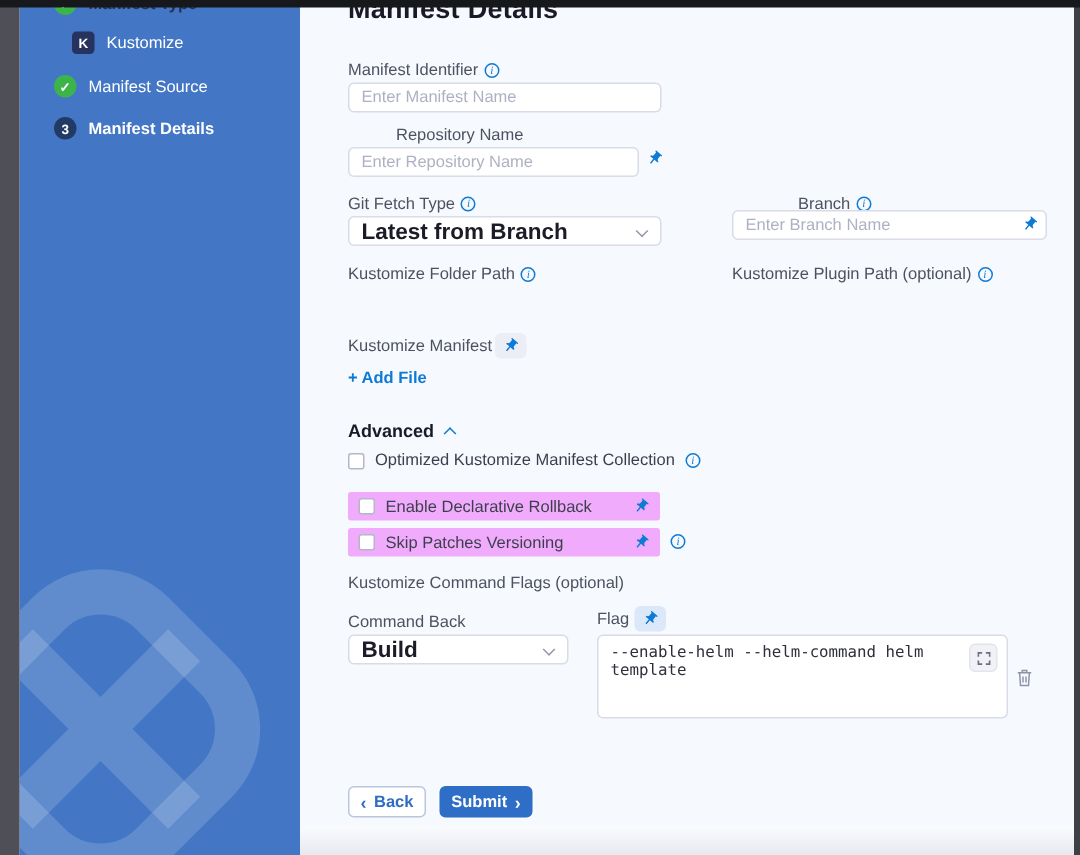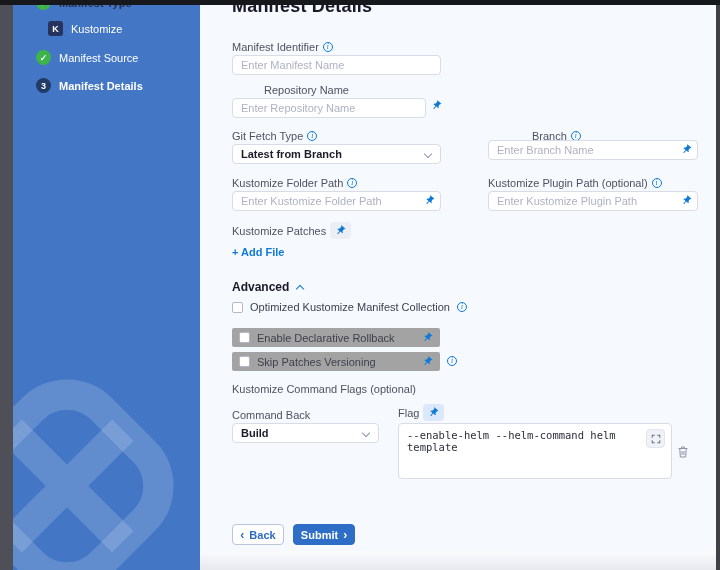--- a/index.html
+++ b/index.html
@@ -40,36 +40,36 @@
                font-size:7.5px; line-height:8px; text-align:center; font-family:"Liberation Serif", serif;
                font-style:italic; flex:none; cursor:pointer; }
   .text-input { position:absolute; height:20px; background:#fff; border:1px solid #d9dbe7; border-radius:4px;
                 font-size:11px; color:#1c1c28; padding:0 8px; font-family:"Liberation Sans", sans-serif; outline:none; }
   .text-input::placeholder { color:#aeb1c3; }
   .input-wrap { position:absolute; height:20px; }
   .input-wrap .text-input { position:absolute; left:0; top:0; width:100%; height:100%; padding-right:22px; }
   .pin-in { position:absolute; right:6px; top:4px; }
   .pin-icon { display:inline-flex; color:#0f7ad5; transform:rotate(40deg); cursor:pointer; }
   .select-box { position:absolute; height:20px; background:#fff; border:1px solid #d9dbe7; border-radius:4px;
-                display:flex; align-items:center; padding:0 8px; font-size:11px; font-weight:600; color:#1c1c28; cursor:pointer; }
+                display:flex; align-items:center; padding:0 8px; font-size:15px; font-weight:600; color:#1c1c28; cursor:pointer; }
   .chev-down { position:absolute; right:9px; top:6px; width:6px; height:6px;
                border-right:1.4px solid #9296ab; border-bottom:1.4px solid #9296ab; transform:rotate(45deg); }
   .chip { position:absolute; width:21px; height:17px; border-radius:4px; display:flex; align-items:center;
           justify-content:center; cursor:pointer; }
   .chip-gray { background:#eceef5; }
   .chip-blue { background:#dbe8f9; }
   .link-btn { position:absolute; font-size:11px; font-weight:600; color:#0f7ad5; cursor:pointer; white-space:nowrap; }
   .advanced-hdr { position:absolute; left:232px; top:280px; display:flex; align-items:center; gap:8px;
                   font-size:12px; font-weight:700; color:#191927; cursor:pointer; }
   .chev-up { width:6px; height:6px; border-right:1.6px solid #0f7ad5; border-bottom:1.6px solid #0f7ad5;
              transform:rotate(-135deg); margin-top:3px; }
   .checkbox { appearance:none; -webkit-appearance:none; width:11px; height:11px; border:1px solid #b4b7c8;
               border-radius:2px; background:#fff; cursor:pointer; flex:none; }
   .check-row { position:absolute; display:flex; align-items:center; gap:7px; font-size:11px; color:#3d3f4c; }
-  .gray-row { position:absolute; width:208px; height:19px; background:#a3a3a3; border-radius:2px;
+  .gray-row { position:absolute; width:208px; height:19px; background:#f0abfc; border-radius:2px;
               display:flex; align-items:center; gap:7px; padding:0 7px; font-size:11px; color:#3d3f4c; }
   .gray-row .pin-icon { margin-left:auto; }
   .flag-textarea { position:absolute; left:398px; top:423px; width:274px; height:56px; background:#fff;
                    border:1px solid #d9dbe7; border-radius:4px; resize:none; padding:5px 26px 5px 8px;
                    font-family:"DejaVu Sans Mono", monospace; font-size:10.5px; color:#2d2f3b; outline:none; }
   .expand-btn { position:absolute; left:646px; top:429px; width:19px; height:19px; background:#f1f2f7;
                 border:1px solid #e3e5ee; border-radius:4px; display:flex; align-items:center; justify-content:center; cursor:pointer; }
   .trash-btn { position:absolute; left:677px; top:445px; cursor:pointer; display:flex; }
   .btn { position:absolute; top:524px; height:21px; border-radius:4px; display:inline-flex; align-items:center;
          justify-content:center; gap:5px; font-size:11px; font-weight:700; cursor:pointer; }
@@ -146,44 +146,28 @@
         <svg width="11" height="11" viewBox="0 0 24 24">
           <path fill="currentColor" d="M16 9V4h1c.55 0 1-.45 1-1s-.45-1-1-1H7c-.55 0-1 .45-1 1s.45 1 1 1h1v5c0 1.66-1.34 3-3 3v2h5.97v7l1 1 1-1v-7H19v-2c-1.66 0-3-1.34-3-3z"></path>
         </svg>
       </span>
   </div>
 
   <div class="field-label" style="left:232px; top:177px;">
     <span>Kustomize Folder Path</span>
     <span class="info-icon">i</span>
   </div>
-  <div class="input-wrap" style="left:232px; top:191px; width:209px;">
-    <input class="text-input" placeholder="Enter Kustomize Folder Path" style="">
-    <span class="pin-in pin-icon">
-        <svg width="11" height="11" viewBox="0 0 24 24">
-          <path fill="currentColor" d="M16 9V4h1c.55 0 1-.45 1-1s-.45-1-1-1H7c-.55 0-1 .45-1 1s.45 1 1 1h1v5c0 1.66-1.34 3-3 3v2h5.97v7l1 1 1-1v-7H19v-2c-1.66 0-3-1.34-3-3z"></path>
-        </svg>
-      </span>
-  </div>
 
   <div class="field-label" style="left:488px; top:177px;">
     <span>Kustomize Plugin Path (optional)</span>
     <span class="info-icon">i</span>
   </div>
-  <div class="input-wrap" style="left:488px; top:191px; width:210px;">
-    <input class="text-input" placeholder="Enter Kustomize Plugin Path" style="">
-    <span class="pin-in pin-icon">
-        <svg width="11" height="11" viewBox="0 0 24 24">
-          <path fill="currentColor" d="M16 9V4h1c.55 0 1-.45 1-1s-.45-1-1-1H7c-.55 0-1 .45-1 1s.45 1 1 1h1v5c0 1.66-1.34 3-3 3v2h5.97v7l1 1 1-1v-7H19v-2c-1.66 0-3-1.34-3-3z"></path>
-        </svg>
-      </span>
-  </div>
 
   <div class="field-label" style="left:232px; top:225px;">
-    <span>Kustomize Patches</span>
+    <span>Kustomize Manifest</span>
     <span class="info-icon">i</span>
   </div>
   <div class="chip chip-gray" style="left:330px; top:222px;">
     <span class="pin-icon">
         <svg width="11" height="11" viewBox="0 0 24 24">
           <path fill="currentColor" d="M16 9V4h1c.55 0 1-.45 1-1s-.45-1-1-1H7c-.55 0-1 .45-1 1s.45 1 1 1h1v5c0 1.66-1.34 3-3 3v2h5.97v7l1 1 1-1v-7H19v-2c-1.66 0-3-1.34-3-3z"></path>
         </svg>
       </span>
   </div>
   <div class="link-btn" style="left:232px; top:246px;">+ Add File</div>

